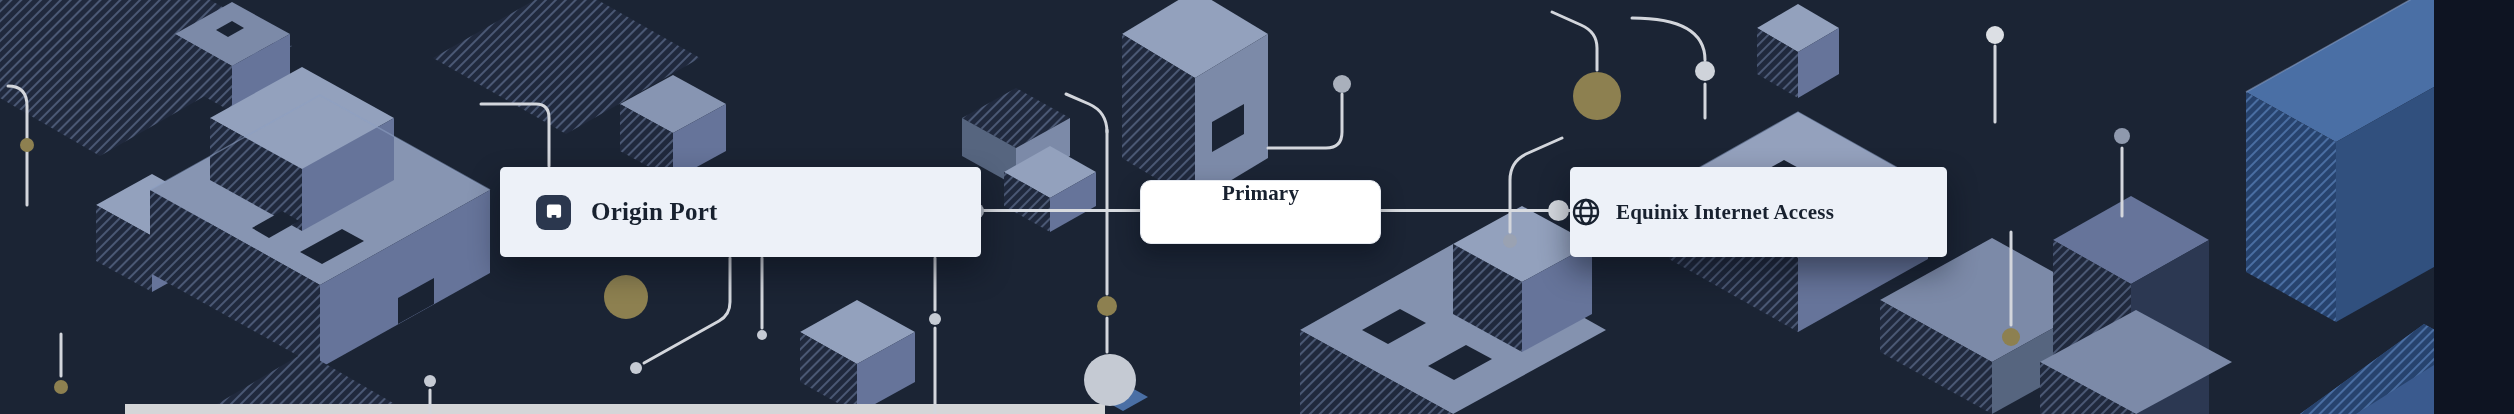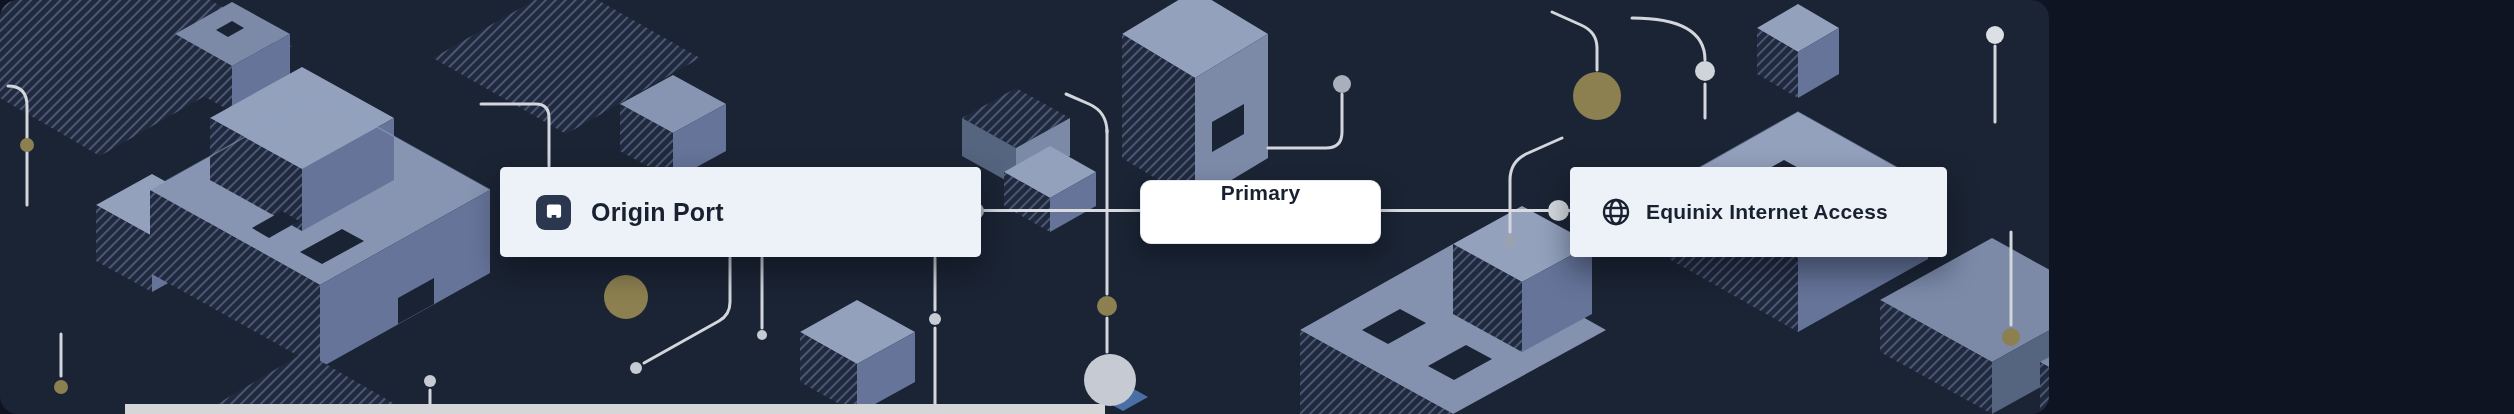--- a/index.html
+++ b/index.html
@@ -1,38 +1,37 @@
 <!DOCTYPE html>
 <html style="--bg: #1b2434; --card-bg: #edf1f8; --pill-bg: #ffffff; --text: #18212f; --connector: #d8dbe0; --node-dot: #b7bdc8; --gold: #8d8050; --slate: #8795b2; --accent-blue: #4a6fa5;"><head>
 <meta charset="utf-8">
 <style>
   html,body { margin:0; padding:0; background:#0e1422; }
   .scene {
-    position:relative; width:2049px; height:414px; overflow:hidden;
+    position:relative; width:2434px; height:414px; overflow:hidden;
     background:var(--bg,#1b2434);
-    font-family:Liberation Sans, sans-serif;
-    border-radius:18px;
+    font-family:Liberation Serif, serif;
   }
   .bg { position:absolute; inset:0; display:block; }
 
   .connector {
     position:absolute; left:975px; top:209px; width:595px; height:3px;
     background:var(--connector,#d8dbe0); z-index:1;
   }
   .dot { position:absolute; border-radius:50%; z-index:1; }
   .dot-a { left:968px; top:203px; width:16px; height:16px; background:var(--node-dot,#b7bdc8); }
   .dot-b { left:1548px; top:200px; width:21px; height:21px; background:#d6dae0; }
 
   .card {
     position:absolute; display:flex; align-items:center; box-sizing:border-box;
     background:var(--card-bg,#edf1f8); border-radius:5px;
     box-shadow:0 14px 30px rgba(6,10,20,.45); z-index:2;
   }
   .card-origin { left:500px; top:167px; width:481px; height:90px; padding-left:36px; }
-  .card-dest   { left:1570px; top:167px; width:377px; height:90px; padding-left:30px; }
+  .card-dest   { left:1570px; top:167px; width:377px; height:90px; }
   .card-label  { font-weight:700; color:var(--text,#18212f); letter-spacing:.2px; white-space:nowrap; }
   .card-origin .card-label { font-size:25px; margin-left:20px; }
   .card-dest   .card-label { font-size:21px; margin-left:14px; }
 
   .port-badge {
     width:35px; height:35px; border-radius:9px; background:#2b374e;
     display:flex; align-items:center; justify-content:center; flex:0 0 auto;
   }
   .globe { width:32px; height:32px; display:flex; flex:0 0 auto; }
 

